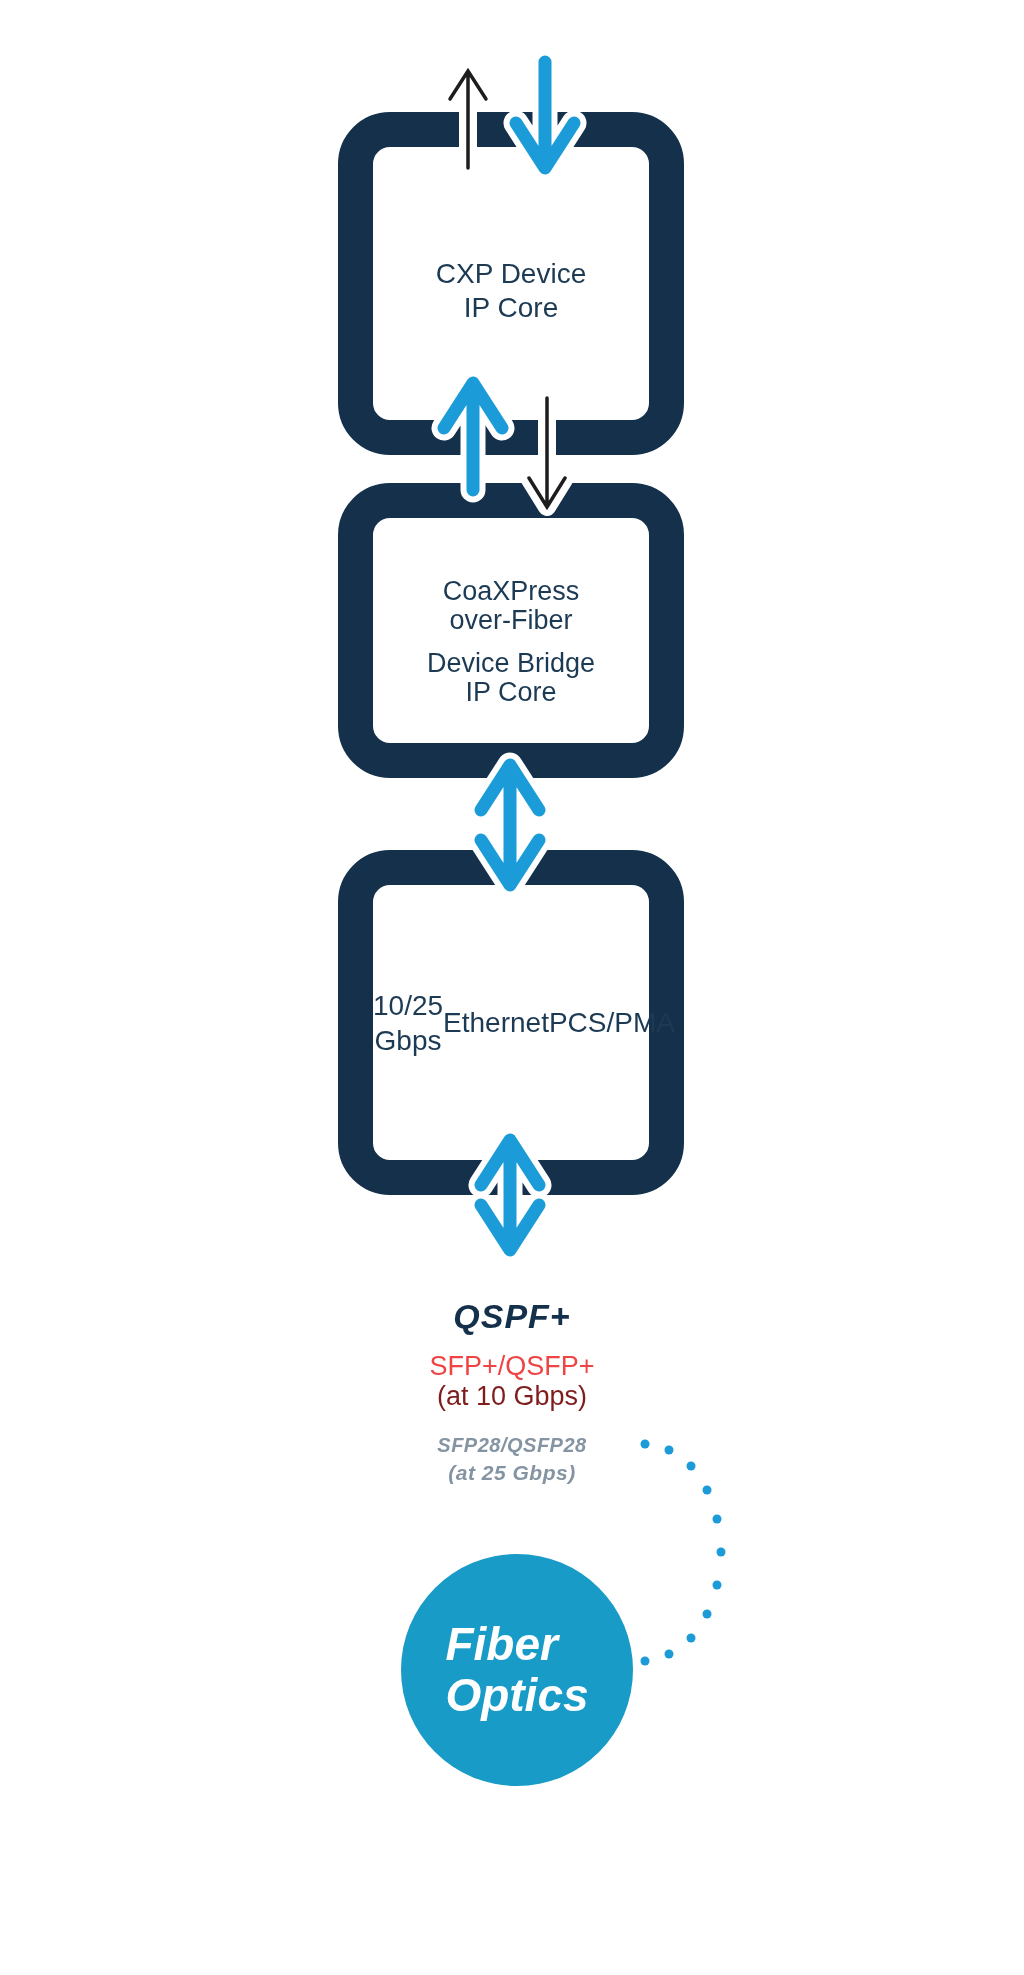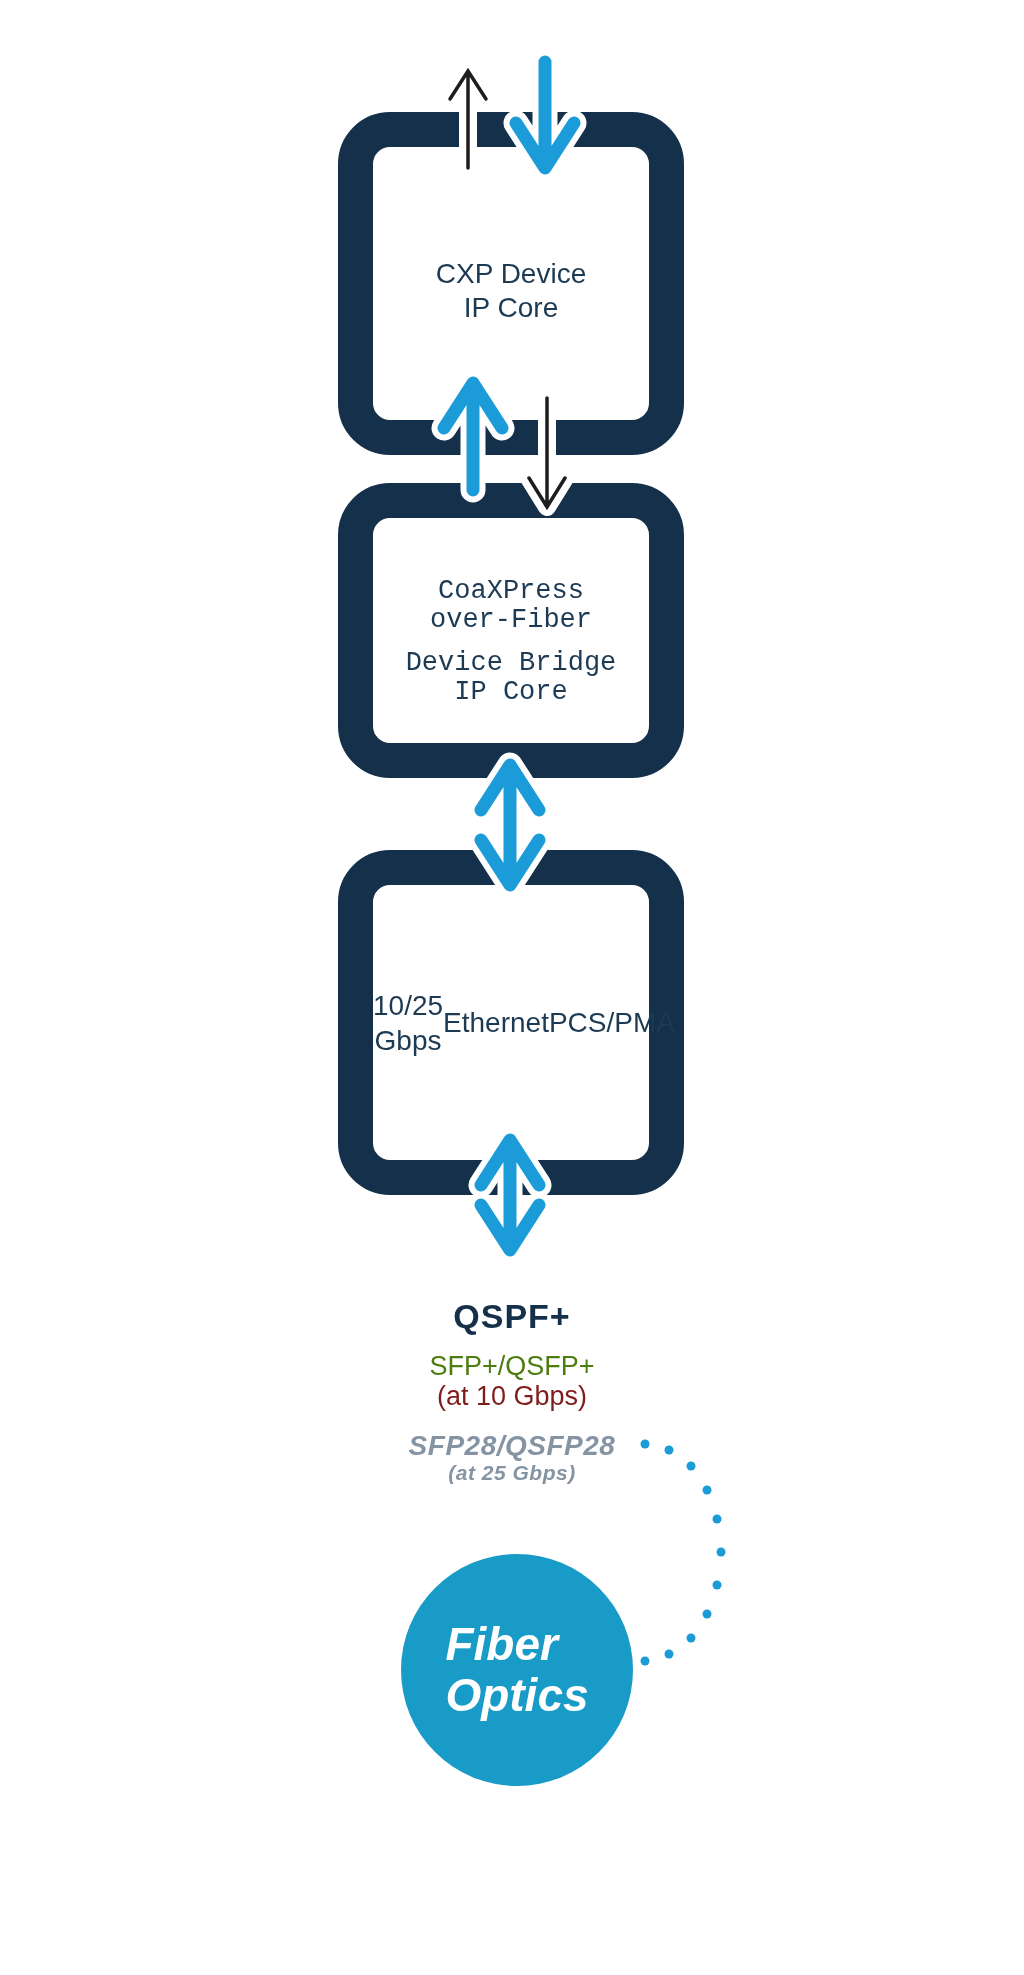--- a/index.html
+++ b/index.html
@@ -8,38 +8,38 @@
     font-family:"Liberation Sans",sans-serif;overflow:hidden;
   }
   
   .ipbox{
     position:absolute;left:338px;width:346px;box-sizing:border-box;
     border:35px solid #14304a;border-radius:52px;background:#ffffff;
     display:flex;flex-direction:column;align-items:center;justify-content:center;
     text-align:center;color:#1c3a54;
   }
   .box-cxp{top:112px;height:343px;font-size:28px;line-height:34px;padding-top:14px;}
-  .box-bridge{top:483px;height:295px;font-size:27px;line-height:29px;padding-top:22px;font-family:Liberation Mono, monospace;}
+  .box-bridge{top:483px;height:295px;font-size:27px;line-height:29px;padding-top:22px;}
   .box-phy{top:850px;height:345px;padding:0;}
   .pre{white-space:pre-line;}
   .box-bridge p{margin:7px 0;}
   .phy-inner{display:flex;width:100%;height:100%;}
   .phy-cell{
     flex:1;display:flex;flex-direction:row;align-items:center;justify-content:center;
     font-size:28px;line-height:34px;text-align:center;color:#1c3a54;
   }
   .phy-cell p{margin:7px 0;}
   .phy-cell .tight{margin:0;line-height:35px;}
   .phy-divider{width:10px;background:#14304a;align-self:stretch;margin:1px 0;}
   
   .lbl{position:absolute;left:0;width:1024px;text-align:center;}
-  .lbl-qspf{top:1296px;font-size:34px;line-height:40px;font-weight:bold;color:#14304a;letter-spacing:1px;}
-  .lbl-sfp10{top:1351px;font-size:27px;line-height:30px;color:#4d7c0f;}
+  .lbl-qspf{top:1296px;font-size:34px;line-height:40px;font-weight:bold;color:#14304a;letter-spacing:1px;font-style:italic;}
+  .lbl-sfp10{top:1351px;font-size:27px;line-height:30px;color:#ef4444;}
   .lbl-at10{top:1381px;font-size:27px;line-height:30px;color:#7f1d1d;}
-  .lbl-sfp28{top:1430px;font-size:28px;line-height:31px;font-weight:bold;font-style:italic;color:#8494a3;letter-spacing:0.5px;}
+  .lbl-sfp28{top:1430px;font-size:20px;line-height:31px;font-weight:bold;font-style:italic;color:#8494a3;letter-spacing:0.5px;}
   .lbl-at25{top:1457px;font-size:21px;line-height:31px;font-weight:bold;font-style:italic;color:#8494a3;letter-spacing:0.5px;}
   
   .fiber-circle{
     position:absolute;left:401px;top:1554px;width:232px;height:232px;border-radius:50%;
     background:#199bc8;display:flex;align-items:center;justify-content:center;
     color:#ffffff;font-size:46px;line-height:51px;font-weight:bold;font-style:italic;
     text-align:left;
   }
   
   .overlay{position:absolute;left:0;top:0;z-index:5;pointer-events:none;}

